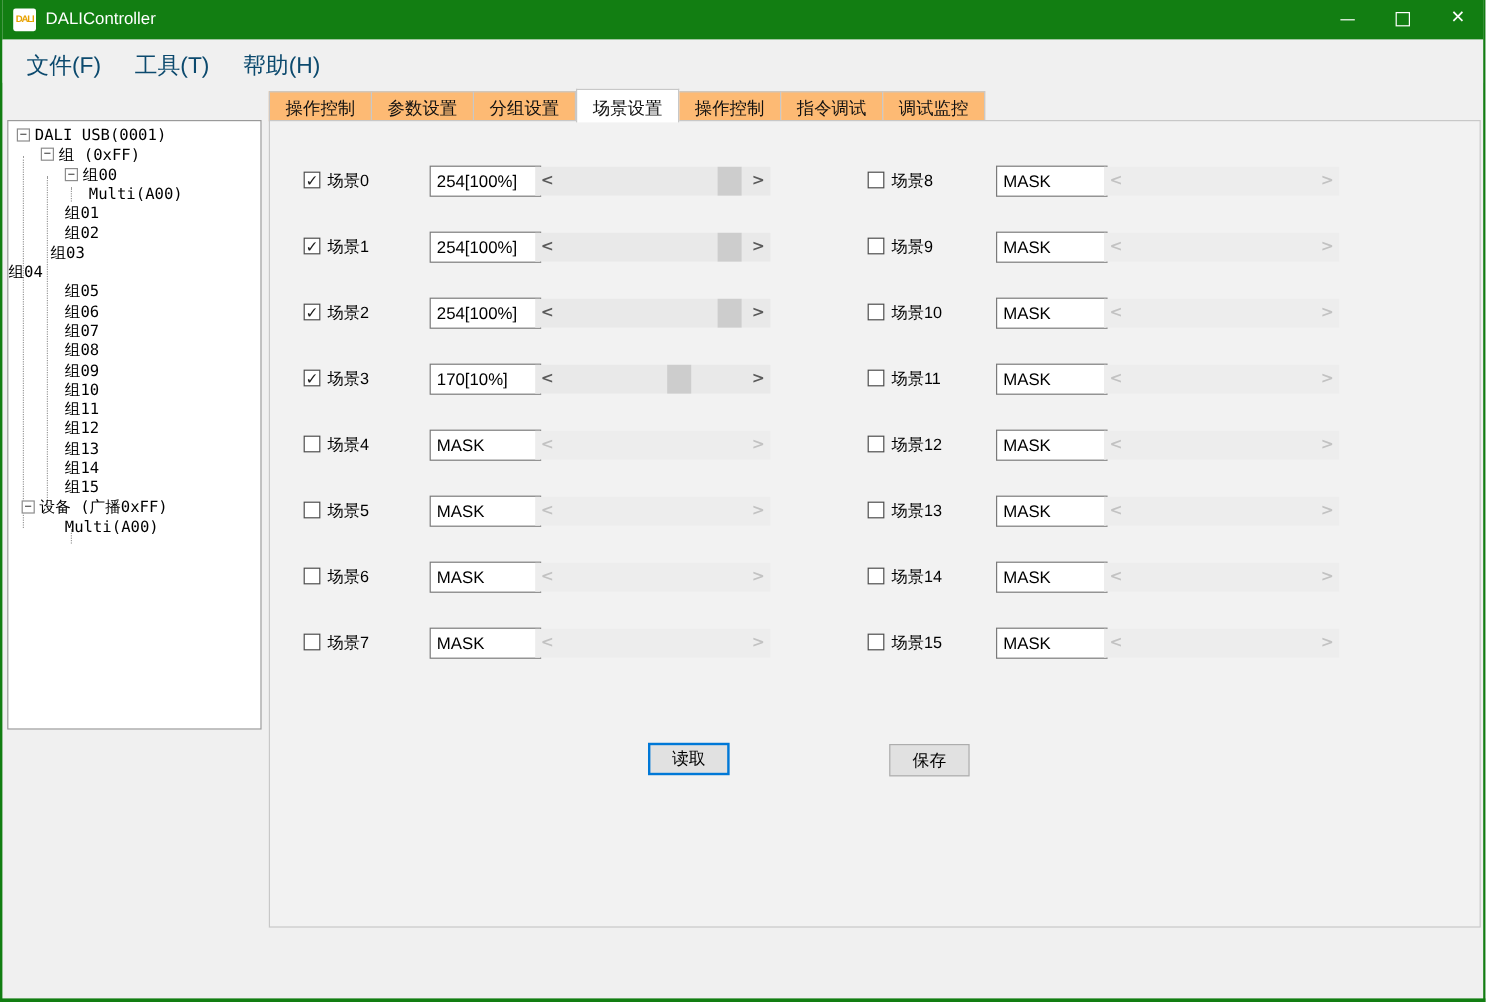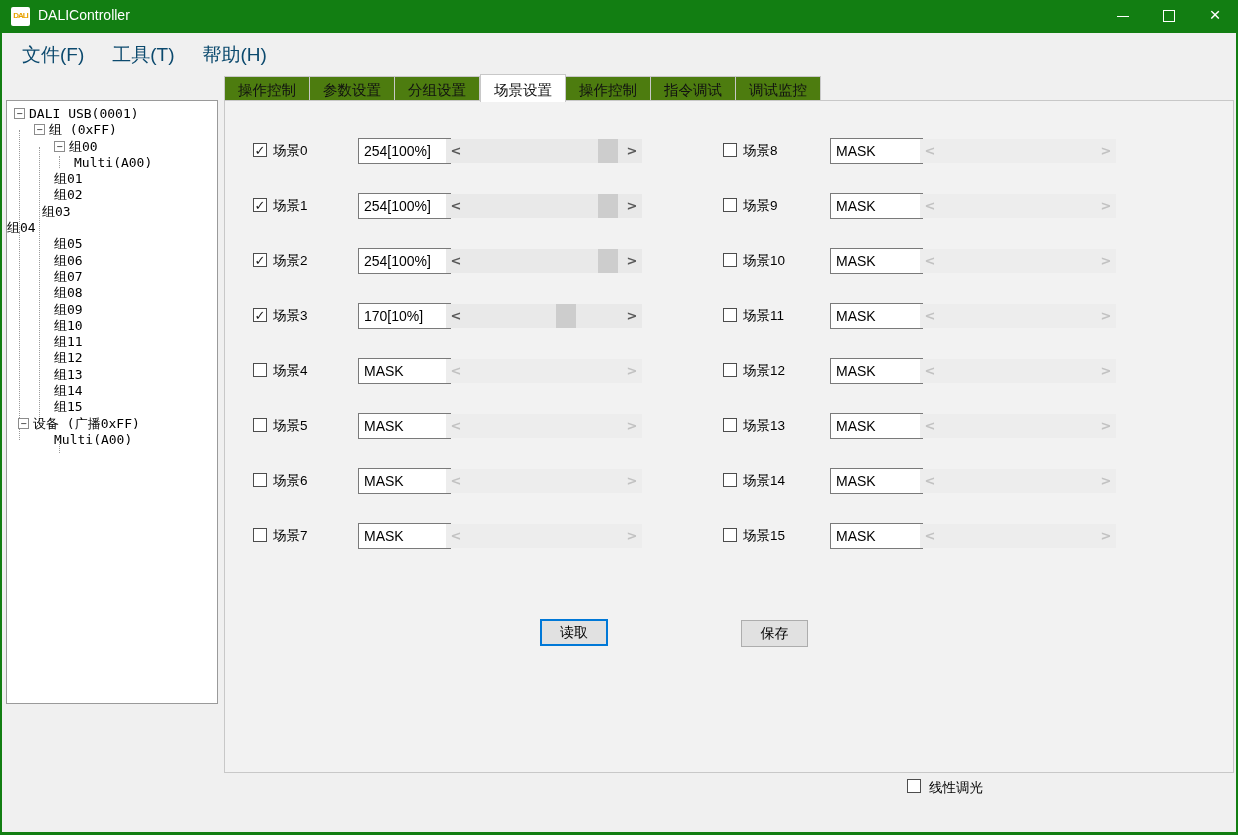--- a/index.html
+++ b/index.html
@@ -17,26 +17,26 @@
   .win-btn.max{right:46px;}
   .win-btn.close{right:0;font-size:19px;line-height:30px;}
   .min-glyph{position:absolute;left:17px;top:16px;width:12px;height:1px;background:#fff;}
   .max-glyph{position:absolute;left:17px;top:10px;width:12px;height:12px;border:1px solid #fff;}
   
   .menubar{position:absolute;left:0;top:33px;width:100%;height:36px;background:#f0f0f0;padding-left:6px;}
   .menu-item{display:inline-block;padding:9px 14px 0 14px;font-size:19px;color:#0c4a6e;height:36px;}
   
   .tabstrip{position:absolute;left:222px;top:74px;height:27px;white-space:nowrap;}
   .tab{display:inline-block;height:25px;margin-top:2px;padding:4px 13px 0 13px;font-size:14.5px;color:#111;
-       background:#4d7c0f;border:1px solid #c8c8c8;border-left-width:0;}
+       background:#fdba74;border:1px solid #c8c8c8;border-left-width:0;}
   .tab:first-child{border-left-width:1px;}
   .tab.active{background:#fff;height:28px;margin-top:-1px;padding-top:6px;border-left-width:1px;border-bottom:none;position:relative;z-index:3;}
   
   .content{position:absolute;left:222px;top:100px;width:1010px;height:673px;background:#f2f2f2;border:1px solid #c8c8c8;}
-  .treepanel{position:absolute;left:4px;top:100px;width:212px;height:604px;background:#fff;border:1px solid #9a9a9a;
+  .treepanel{position:absolute;left:4px;top:100px;width:212px;height:508px;background:#fff;border:1px solid #9a9a9a;
              overflow:hidden;font-family:"DejaVu Sans Mono", monospace;font-size:13px;}
   .tree-item{position:relative;height:16.3px;line-height:16.3px;white-space:nowrap;color:#000;}
   .tree-label{display:inline-block;vertical-align:top;}
   .expander{display:inline-block;width:11px;height:11px;border:1px solid #8c8c8c;background:#fff;color:#333;
             font-size:10px;line-height:9px;text-align:center;margin-right:4px;vertical-align:middle;margin-top:-2px;}
   .guide{position:absolute;border-left:1px dotted #9a9a9a;width:0;}
   
   .cb{position:absolute;width:14px;height:14px;border:1px solid #4d4d4d;background:#fff;font-size:13px;
       line-height:13px;text-align:center;color:#1a1a1a;}
   .scene-label{position:absolute;font-size:13.5px;color:#000;white-space:nowrap;}
@@ -226,19 +226,15 @@
       </div>
       <span class="cb" style="left:498px;top:427px;"></span>
       <span class="scene-label" style="left:518px;top:426px;">场景15</span>
       <input class="scene-value" style="left: 589px; top: 422px;" value="MASK">
       <div class="sbar disabled" style="left:695px;top:423px;">
         <span class="arr l">&lt;</span>
         <span class="arr r">&gt;</span>
       </div>
     </div>
 
-  <div class="footer-strip">
-    <span class="cb" id="lin-cb" style="left:905px;top:6px;"></span>
-    <span class="footer-label" style="left:927px;top:6px;">线性调光</span>
-  </div>
 
 
 </div>
 
 </body></html>

